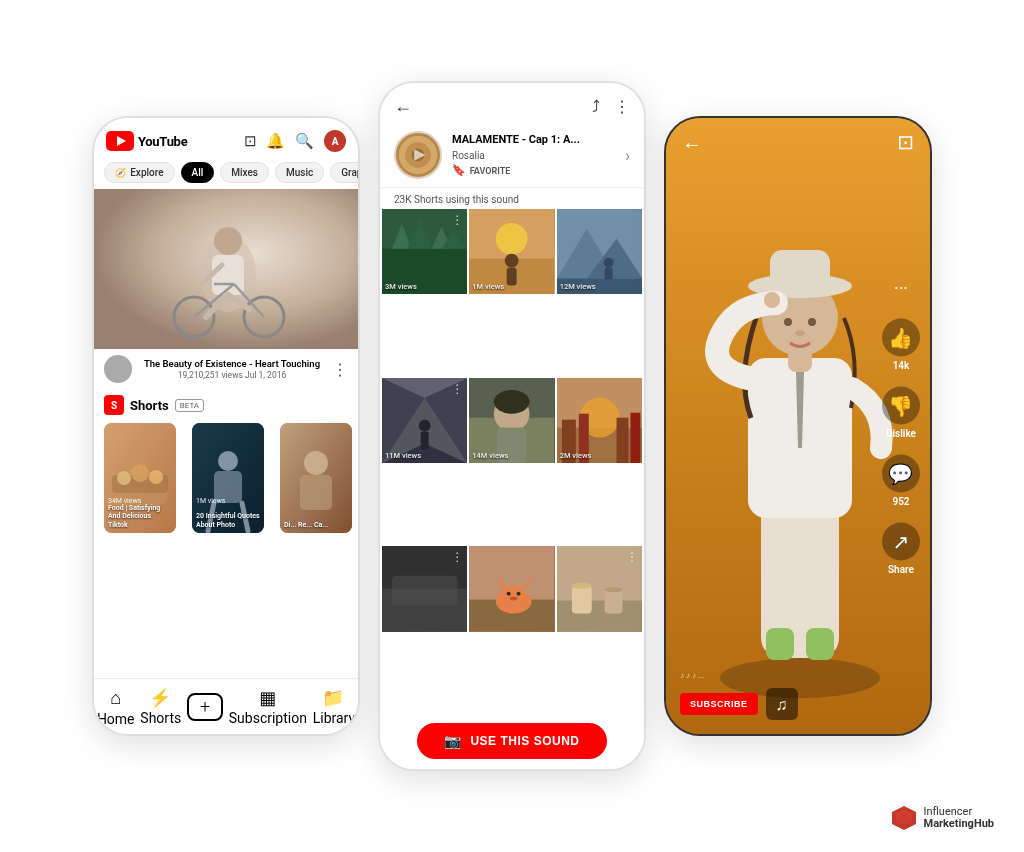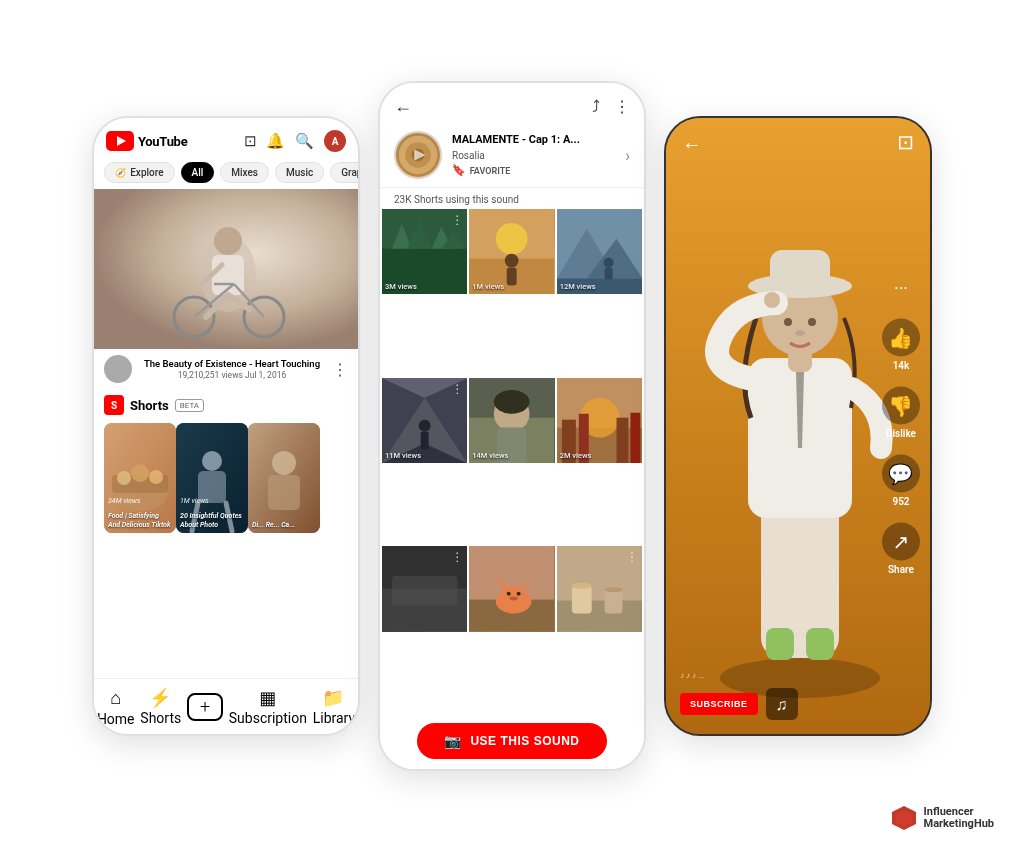--- a/index.html
+++ b/index.html
@@ -247,24 +247,23 @@
     .yt-shorts-beta {
       font-size: 8px;
       color: #666;
       border: 1px solid #999;
       padding: 1px 4px;
       border-radius: 3px;
     }
 
     .yt-shorts-row {
       display: flex;
-      gap: 0;
+      gap: 16px;
       padding: 4px 10px;
       overflow: hidden;
-      font-style: italic;
     }
 
     .yt-short-card {
       width: 72px;
       height: 110px;
       border-radius: 8px;
       overflow: hidden;
       position: relative;
       flex-shrink: 0;
     }
@@ -664,21 +663,21 @@
     }
 
     .brand-text {
       display: flex;
       flex-direction: column;
       line-height: 1.1;
     }
 
     .brand-line1 {
       font-size: 11px;
-      font-weight: 700;
+      font-weight: 400;
       color: #333;
     }
 
     .brand-line2 {
       font-size: 11px;
       font-weight: 700;
       color: #333;
     }
 
     

